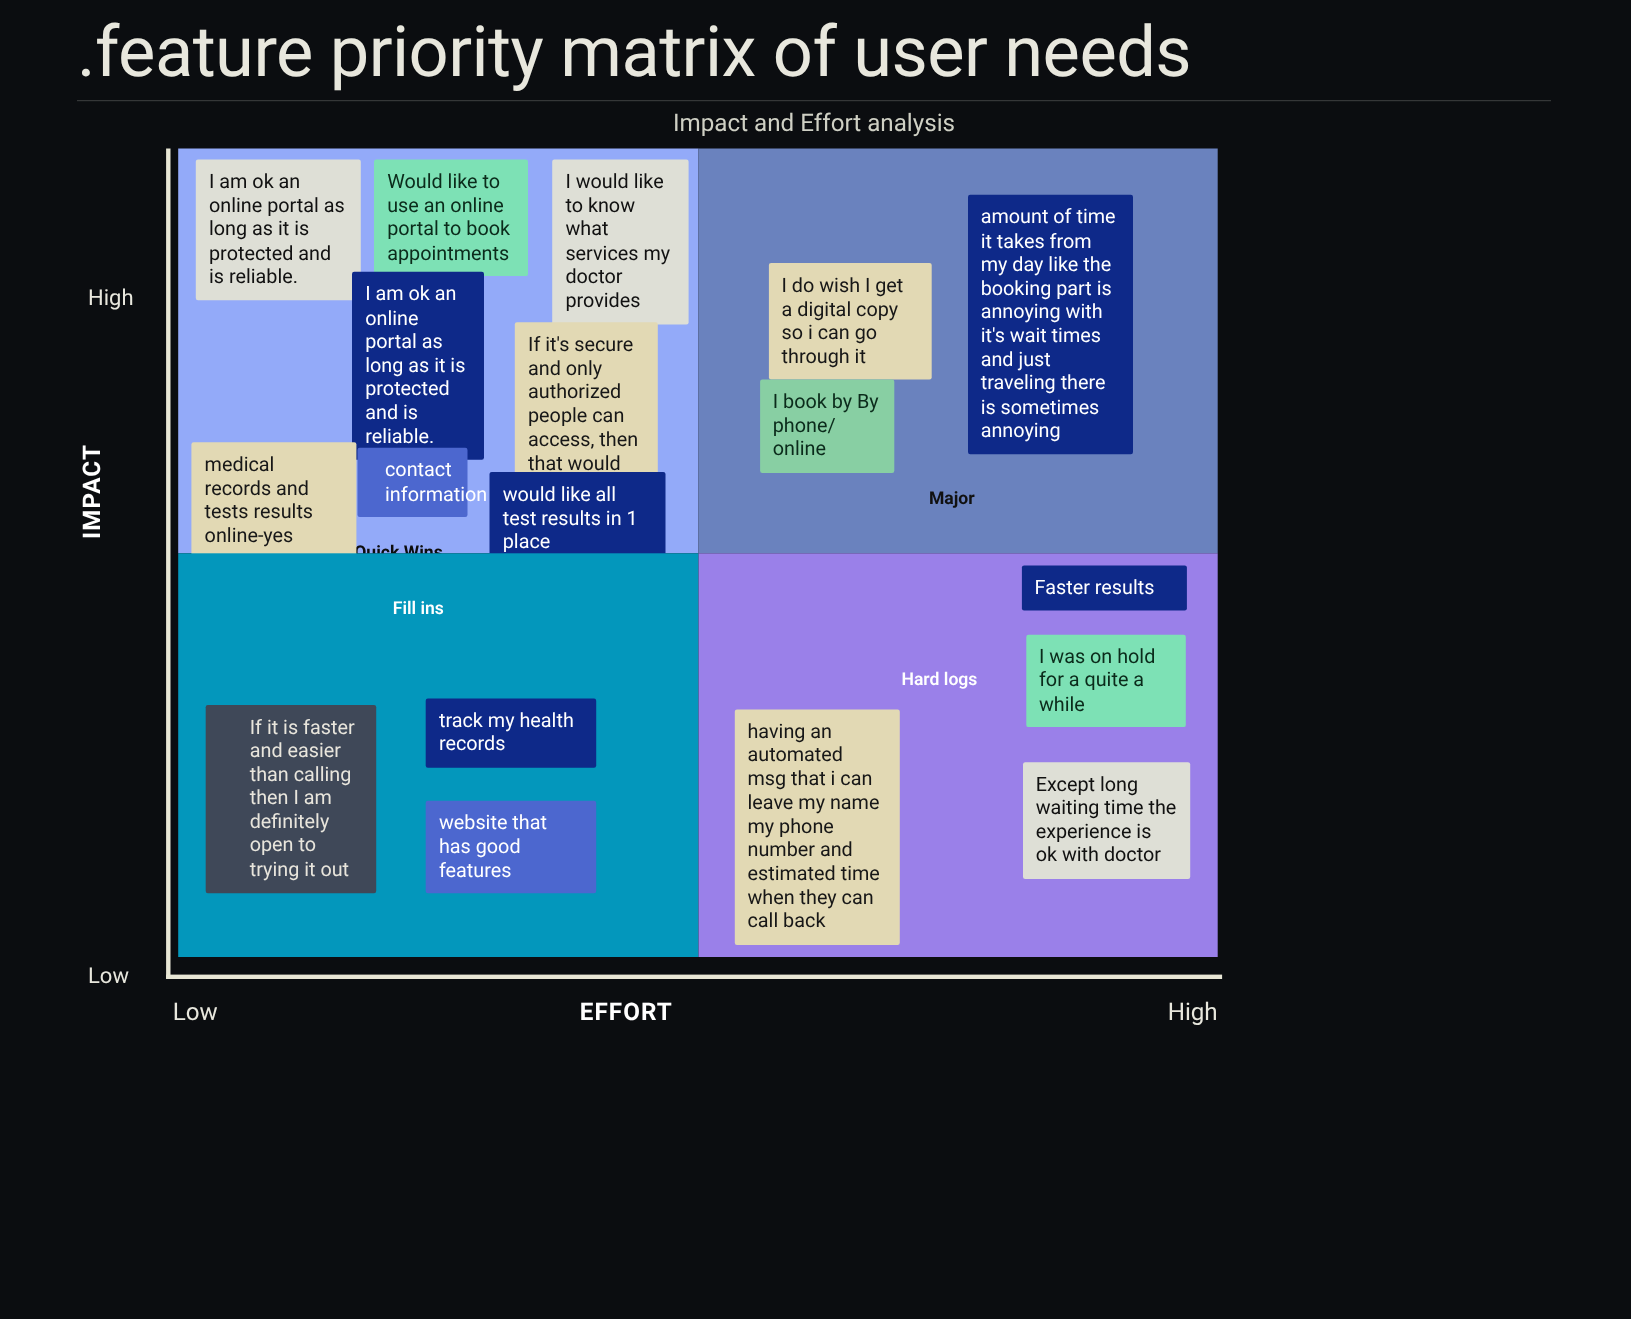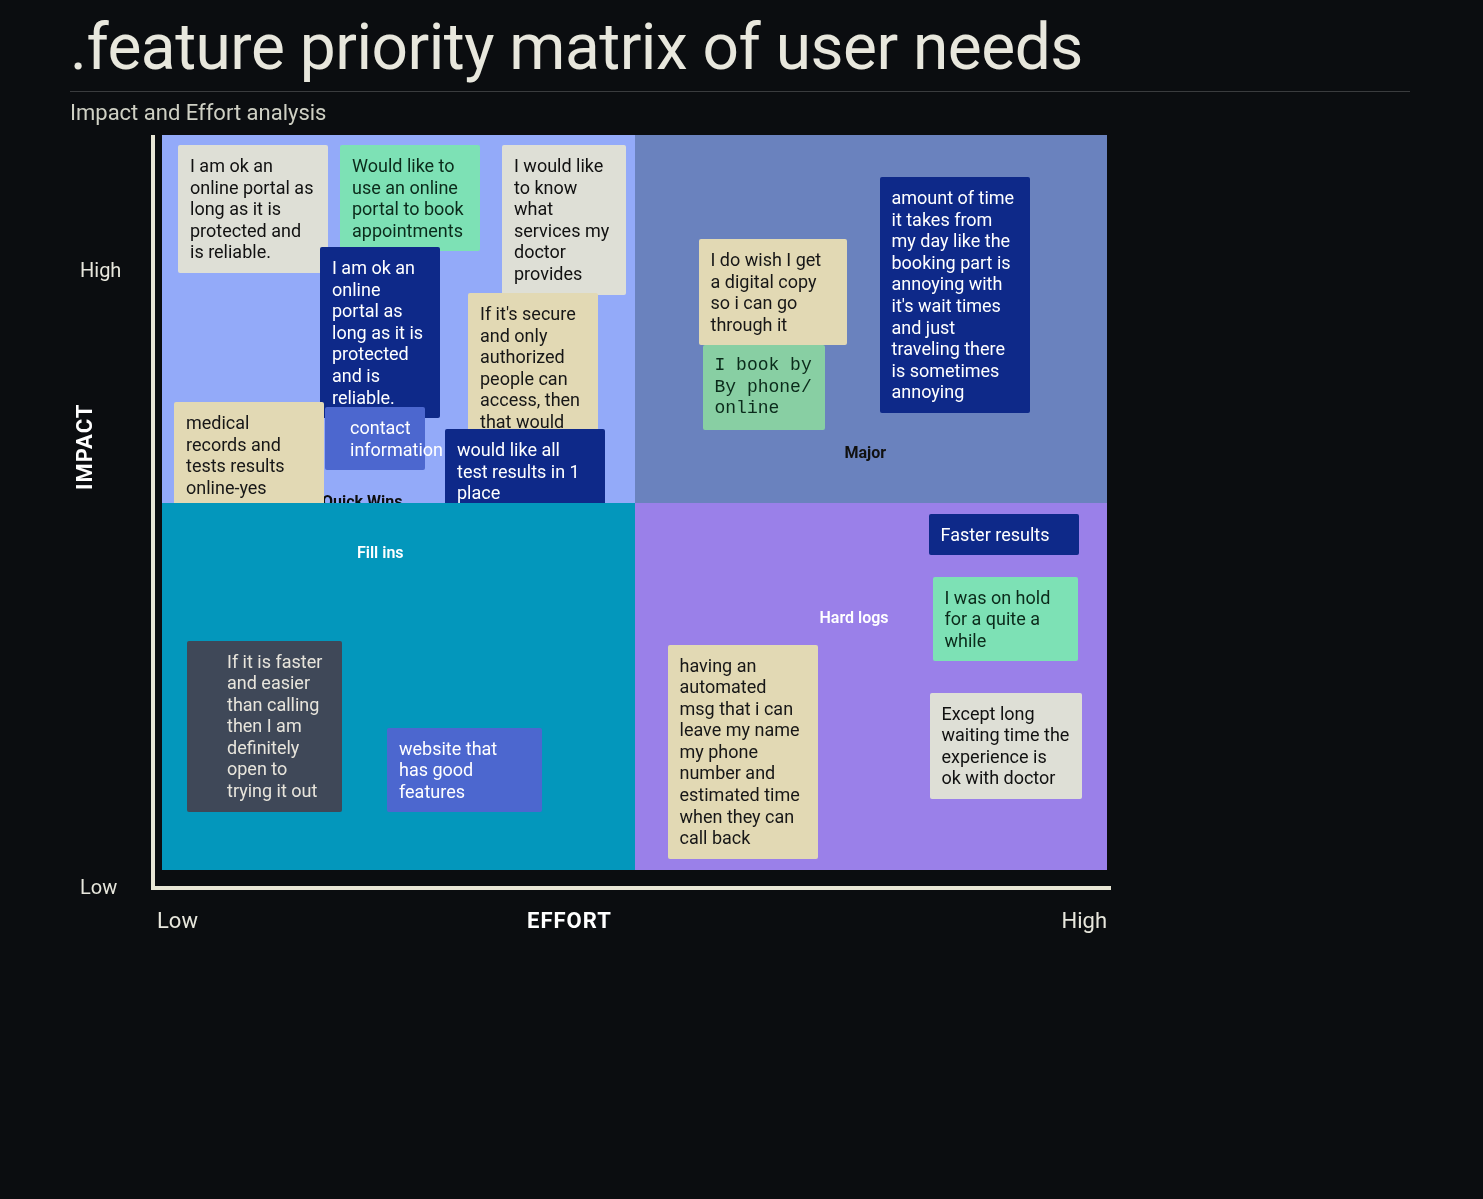--- a/index.html
+++ b/index.html
@@ -34,21 +34,21 @@
   .title{
     font-size:64px;
     font-weight:400;
     letter-spacing:-0.5px;
     color:var(--fg);
     margin:10px 0 6px 0;
     white-space:nowrap;
   }
   .rule{height:1px;background:#3a3c3e;width:1340px;}
   .subtitle{
-    text-align:left;
+    text-align:center;
     width:1340px;
     font-size:22px;
     color:#cfd0c4;
     margin-top:8px;
   }
 
   
   .plot{
     position:absolute;
     left:132px;
@@ -139,21 +139,21 @@
   .q1 .c{left:340px;top:10px; width:124px;}
   .q1 .d{left:18px; top:120px;width:112px;}
   .q1 .e{left:158px;top:112px;width:120px;}
   .q1 .f{left:306px;top:158px;width:130px;}
   .q1 .g{left:12px; top:267px;width:150px;}
   .q1 .h{left:163px;top:272px;width:100px;padding-left:25px;}
   .q1 .i{left:283px;top:294px;width:160px;}
 
   
   .q2 .a{left:64px; top:104px;width:148px;}
-  .q2 .b{left:68px; top:210px;width:122px;font-family:Liberation Mono, monospace;}
+  .q2 .b{left:56px; top:210px;width:122px;}
   .q2 .c{left:245px;top:42px; width:150px;}
 
   
   .q3 .a{left:25px; top:138px;width:155px;}
   .q3 .b{left:225px;top:132px;width:155px;}
   .q3 .c{left:225px;top:225px;width:155px;}
 
   
   .q4 .a{left:33px; top:142px;width:150px;}
   .q4 .b{left:294px;top:11px; width:150px;}
@@ -197,20 +197,21 @@
     <div class="quad q2">
       <div class="quad-label">Major</div>
       <div class="card c-sand a">I do wish I get a digital copy so i can go through it</div>
       <div class="card c-mint2 b">I book by By phone/ online</div>
       <div class="card c-navy c">amount of time it takes from my day like the booking part is annoying with it's wait times and just traveling there is sometimes annoying</div>
     </div>
 
     <div class="quad q3">
       <div class="quad-label">Fill ins</div>
       <div class="card c-slate a">If it is faster and easier than calling then I am definitely open to trying it out</div>
+      <div class="card c-navy  b"> track my health records</div>
       <div class="card c-blue  c">website that has good features</div>
     </div>
 
     <div class="quad q4">
       <div class="quad-label">Hard logs</div>
       <div class="card c-sand a">having an automated msg that i can leave my name my phone number and estimated time when they can  call back</div>
       <div class="card c-navy b">Faster results</div>
       <div class="card c-mint c">I was on hold for a quite a while</div>
       <div class="card c-pale d">Except long waiting time the experience is ok with doctor</div>
     </div>

